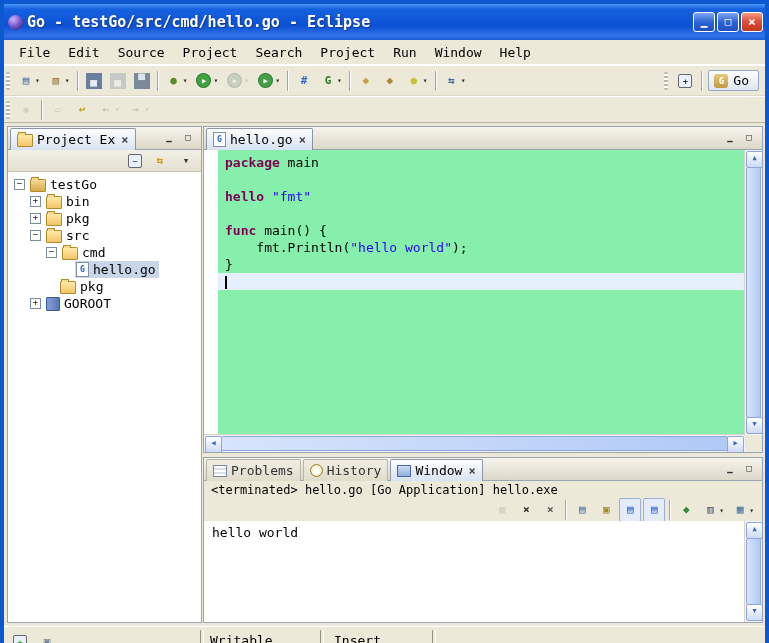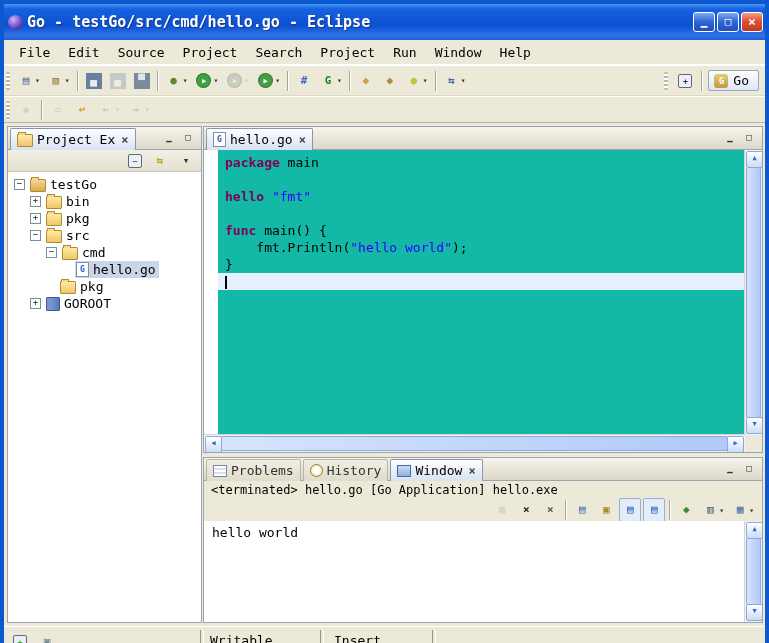--- a/index.html
+++ b/index.html
@@ -67,21 +67,21 @@
   .exp.none{border:none;background:transparent;}
   .tlabelwrap{display:inline-flex;align-items:center;gap:4px;padding:0 3px 0 1px;height:17px;}
   .tlabelwrap.sel{background:#C9D6E8;}
   .i-folder{width:14px;height:11px;flex:none;background:linear-gradient(180deg,#FFE9A8,#F2C568);border:1px solid #B38B2D;border-radius:1px;position:relative;margin-top:2px;}
   .i-folder::before{content:"";position:absolute;top:-3px;left:0;width:6px;height:2px;background:#F7D98A;border:1px solid #B38B2D;border-bottom:none;border-radius:1px 1px 0 0;}
   .i-folder.proj{background:linear-gradient(180deg,#F4D896,#DAA948);}
   .i-page{width:11px;height:13px;flex:none;background:#fff;border:1px solid #8090A8;font-size:8px;font-weight:bold;color:#2A62C8;display:inline-flex;align-items:center;justify-content:center;}
   .i-book{width:12px;height:12px;flex:none;background:linear-gradient(90deg,#7A96D0 30%,#5878B8);border:1px solid #3A5A98;border-radius:1px;}
 
   
-  .editor-body{flex:1;position:relative;background:#14b8a6;overflow:hidden;}
+  .editor-body{flex:1;position:relative;background:#86efac;overflow:hidden;}
   .ruler{position:absolute;left:0;top:0;bottom:17px;width:14px;background:#FFFFFF;}
   .code{position:absolute;left:14px;top:0;right:17px;bottom:17px;overflow:hidden;padding:4px 0 0 7px;}
   .cline{height:17px;line-height:17px;white-space:pre;font-size:13px;}
   .cline.cur{background:#E6F0FC;margin-left:-7px;padding-left:7px;}
   .tok-kw{color:#7F0055;font-weight:bold;}
   .tok-str{color:#2A00FF;}
   .tok-pl{color:#000;}
   .caret{display:inline-block;width:2px;height:13px;background:#000;vertical-align:middle;}
 
   

